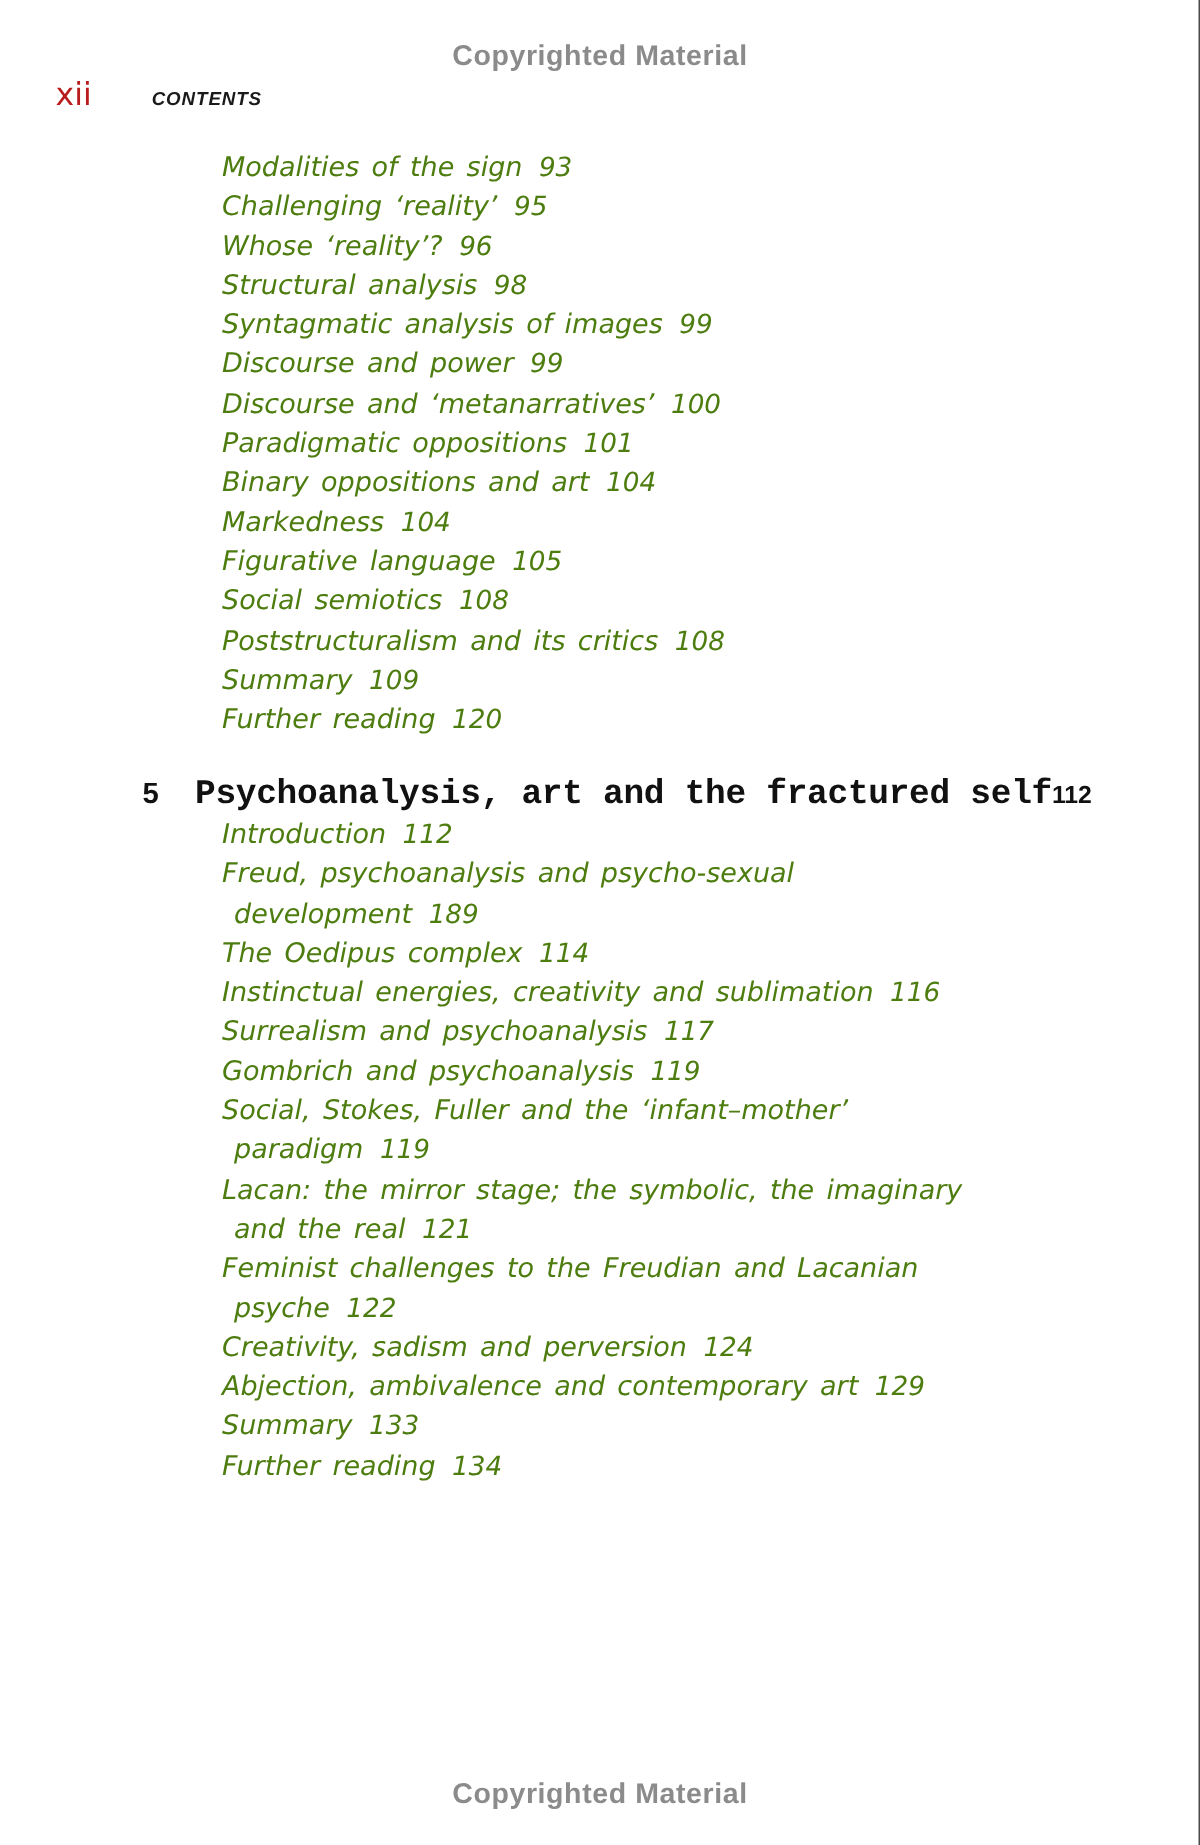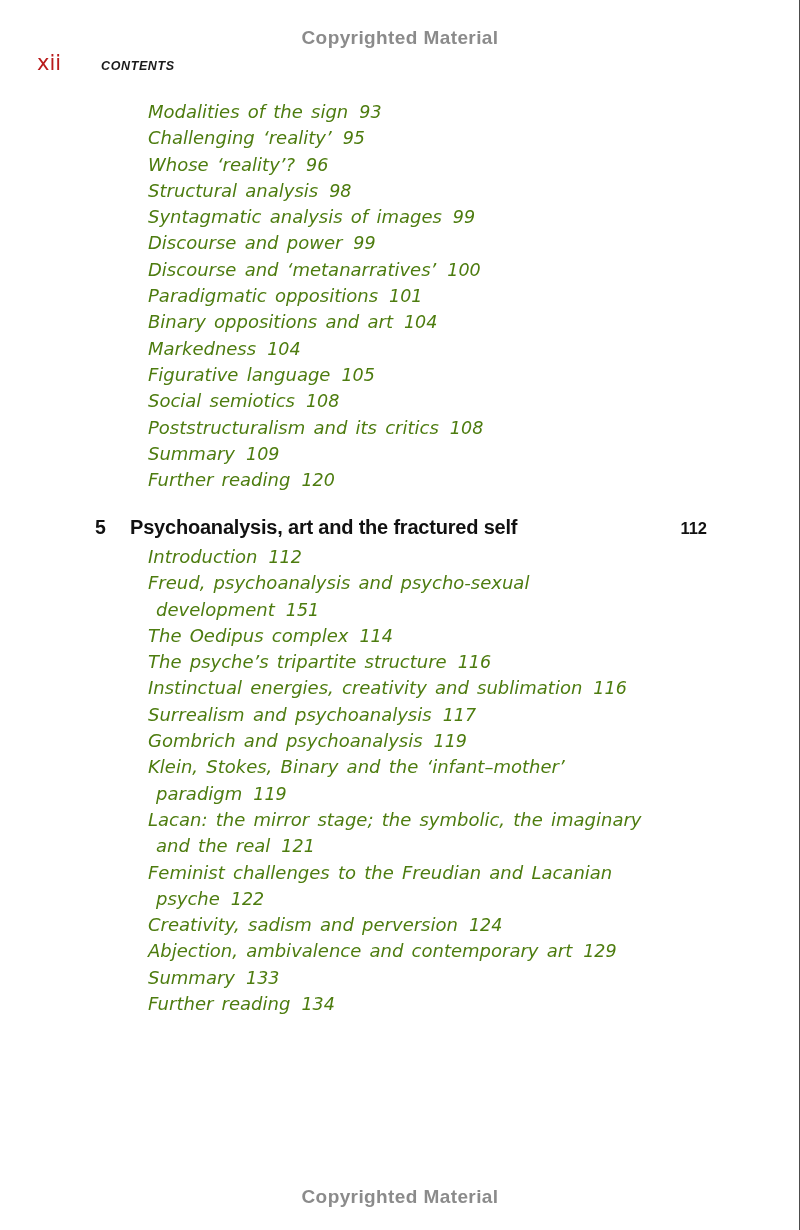--- a/index.html
+++ b/index.html
@@ -83,24 +83,25 @@
     font-family: "Liberation Sans", sans-serif;
     font-weight: bold;
     color: #111111;
   }
   .chapter-number {
     font-size: 19.5px;
     width: 35px;
     flex: 0 0 35px;
   }
   .chapter-title {
-    font-size: 20px;
+    font-size: 23px;
     letter-spacing: -0.2px;
     flex: 1 1 auto;
     white-space: nowrap;
+    font-family: Liberation Mono, monospace;
   }
   .chapter-page {
     font-size: 16.5px;
     flex: 0 0 auto;
   }
 
   .edge-line {
     position: absolute;
     top: 0;
     right: 0;
@@ -192,45 +193,42 @@
 
     <div class="toc-row">
       <span class="title">Introduction</span><span class="page">112</span>
     </div>
 
     <div class="toc-row">
       <span class="title">Freud, psychoanalysis and psycho-sexual</span>
     </div>
 
     <div class="toc-row cont">
-      <span class="title">development</span><span class="page">151</span>
+      <span class="title">development</span><span class="page">189</span>
     </div>
 
     <div class="toc-row">
       <span class="title">The Oedipus complex</span><span class="page">114</span>
     </div>
 
-    <div class="toc-row">
-      <span class="title">The psyche’s tripartite structure</span><span class="page">116</span>
-    </div>
 
     <div class="toc-row">
       <span class="title">Instinctual energies, creativity and sublimation</span><span class="page">116</span>
     </div>
 
     <div class="toc-row">
       <span class="title">Surrealism and psychoanalysis</span><span class="page">117</span>
     </div>
 
     <div class="toc-row">
       <span class="title">Gombrich and psychoanalysis</span><span class="page">119</span>
     </div>
 
     <div class="toc-row">
-      <span class="title">Klein, Stokes, Binary and the ‘infant–mother’</span>
+      <span class="title">Social, Stokes, Fuller and the ‘infant–mother’</span>
     </div>
 
     <div class="toc-row cont">
       <span class="title">paradigm</span><span class="page">119</span>
     </div>
 
     <div class="toc-row">
       <span class="title">Lacan: the mirror stage; the symbolic, the imaginary</span>
     </div>
 

